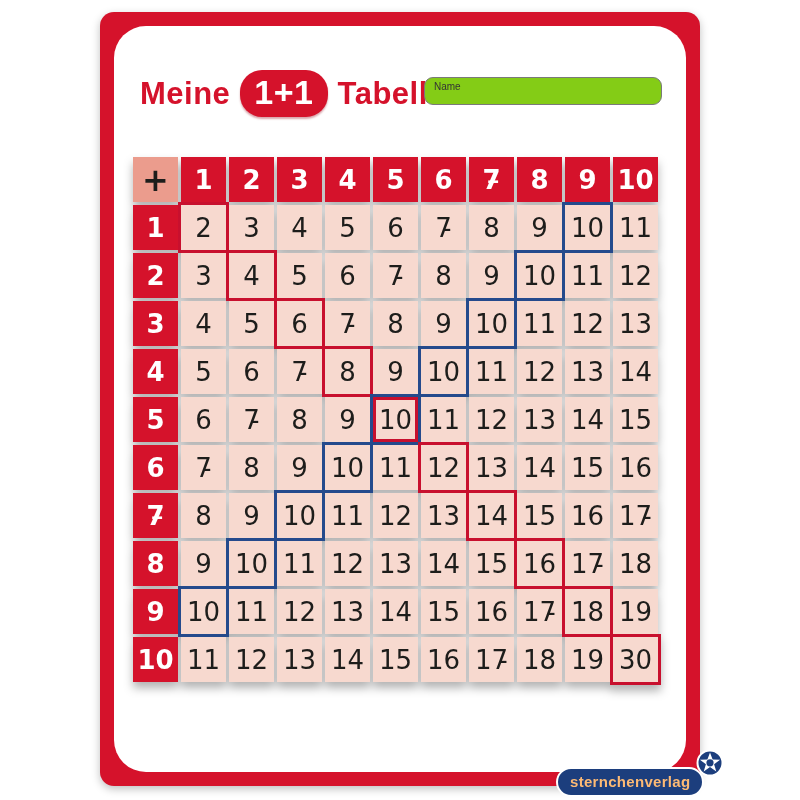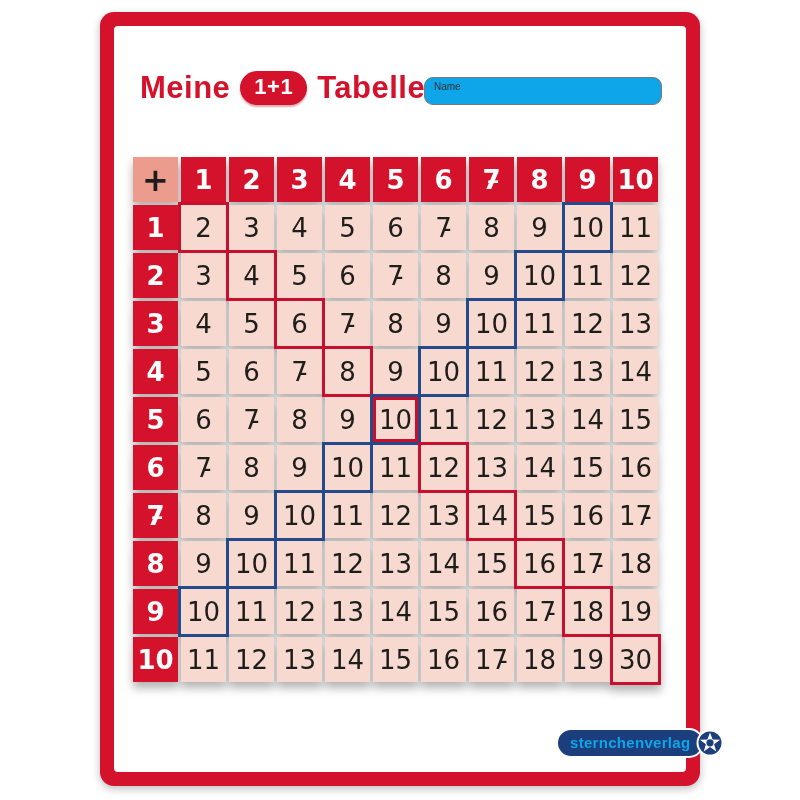--- a/index.html
+++ b/index.html
@@ -1,52 +1,52 @@
 <!DOCTYPE html>
 <html style="--red: #d5122b; --salmon: #eb9c8d; --pink: #f7d9cf; --box_red: #c8102e; --box_blue: #254a8c; --logo_blue: #1c3e7d; --border_gray: #7a7a7a;"><head>
 <meta charset="utf-8">
 <style>
   html,body{margin:0;padding:0;background:#ffffff;}
   .canvas{position:relative;width:800px;height:800px;background:#ffffff;overflow:hidden;
           font-family:"Liberation Sans","DejaVu Sans",sans-serif;}
   .card{position:absolute;left:100px;top:12px;width:572px;height:746px;
         background:var(--red,#d5122b);border-radius:14px;padding:14px;
         box-shadow:0 3px 8px rgba(0,0,0,.25);}
-  .page{position:relative;width:100%;height:100%;background:#ffffff;border-radius:4px;text-decoration:underline;}
+  .page{position:relative;width:100%;height:100%;background:#ffffff;border-radius:32px;text-decoration:underline;}
 
   
   .title-row{position:absolute;left:26px;top:44px;display:flex;align-items:center;gap:10px;
              color:var(--red,#d5122b);font-weight:bold;font-size:31px;letter-spacing:.5px;}
-  .badge{background:var(--red,#d5122b);color:#fff;font-size:22px;font-weight:bold;
+  .badge{background:var(--red,#d5122b);color:#fff;font-size:34px;font-weight:bold;
          padding:3px 14px 5px 14px;border-radius:22px;box-shadow:0 2px 2px rgba(150,0,20,.35);}
 
   
   .name-box{position:absolute;left:310px;top:51px;width:236px;height:26px;
-            border:1.5px solid var(--border_gray,#7a7a7a);border-radius:9px;background:#0ea5e9;}
+            border:1.5px solid var(--border_gray,#7a7a7a);border-radius:9px;background:#84cc16;}
   .name-label{position:absolute;left:9px;top:3px;font-size:10px;color:#333;}
 
   
   .grid{position:absolute;left:19px;top:131px;display:grid;
         grid-template-columns:repeat(11,45px);grid-auto-rows:45px;gap:3px;
         filter:drop-shadow(0 6px 5px rgba(0,0,0,.30));}
   .grid div{display:flex;align-items:center;justify-content:center;
             font-family:"DejaVu Sans",sans-serif;}
   .ch{background:var(--salmon,#eb9c8d);color:#1d1d1b;font-size:32px;font-weight:bold;}
   .hd{background:var(--red,#d5122b);color:#ffffff;font-size:26px;font-weight:bold;}
   .c{background:var(--pink,#f7d9cf);color:#1d1d1b;font-size:26px;}
   .rb{outline:3px solid var(--box_red,#c8102e);outline-offset:0;}
   .bb{outline:3px solid var(--box_blue,#254a8c);outline-offset:0;}
   .rb.bb{outline:3px solid var(--box_blue,#254a8c);
          box-shadow:inset 0 0 0 3px var(--box_red,#c8102e);}
 
   
   .logo{position:absolute;left:442px;top:702px;display:flex;align-items:center;}
-  .logo-pill{background:var(--logo_blue,#1c3e7d);color:#0ea5e9;font-weight:bold;font-size:15px;
+  .logo-pill{background:var(--logo_blue,#1c3e7d);color:#fdba74;font-weight:bold;font-size:15px;
              letter-spacing:.3px;padding:4px 12px 5px 12px;border-radius:999px;
-             border:2px solid #fff;}
+             border:2px solid #fff;margin-top:39px;}
   .logo-star{margin-left:-8px;}
 </style>
 </head>
 <body>
 
 <div class="canvas">
   <div class="card">
     <div class="page">
 
       <div class="title-row">

